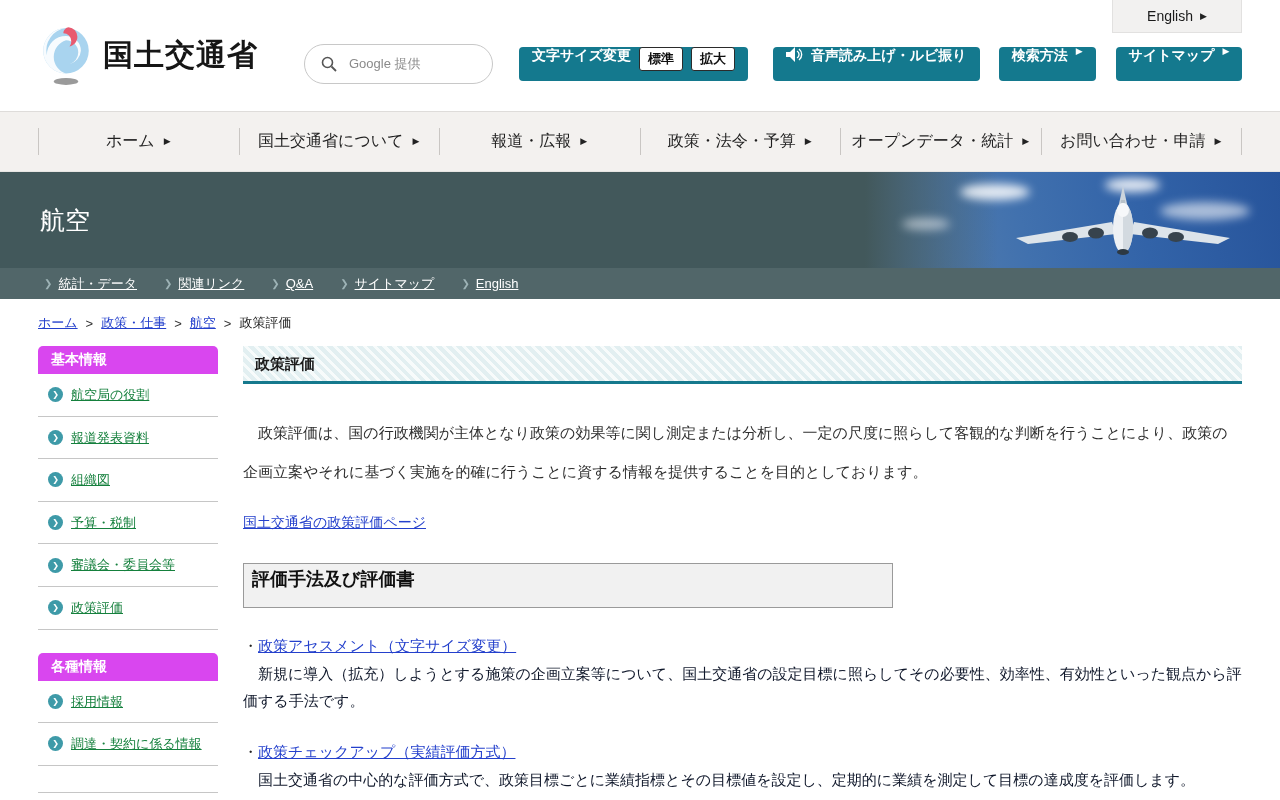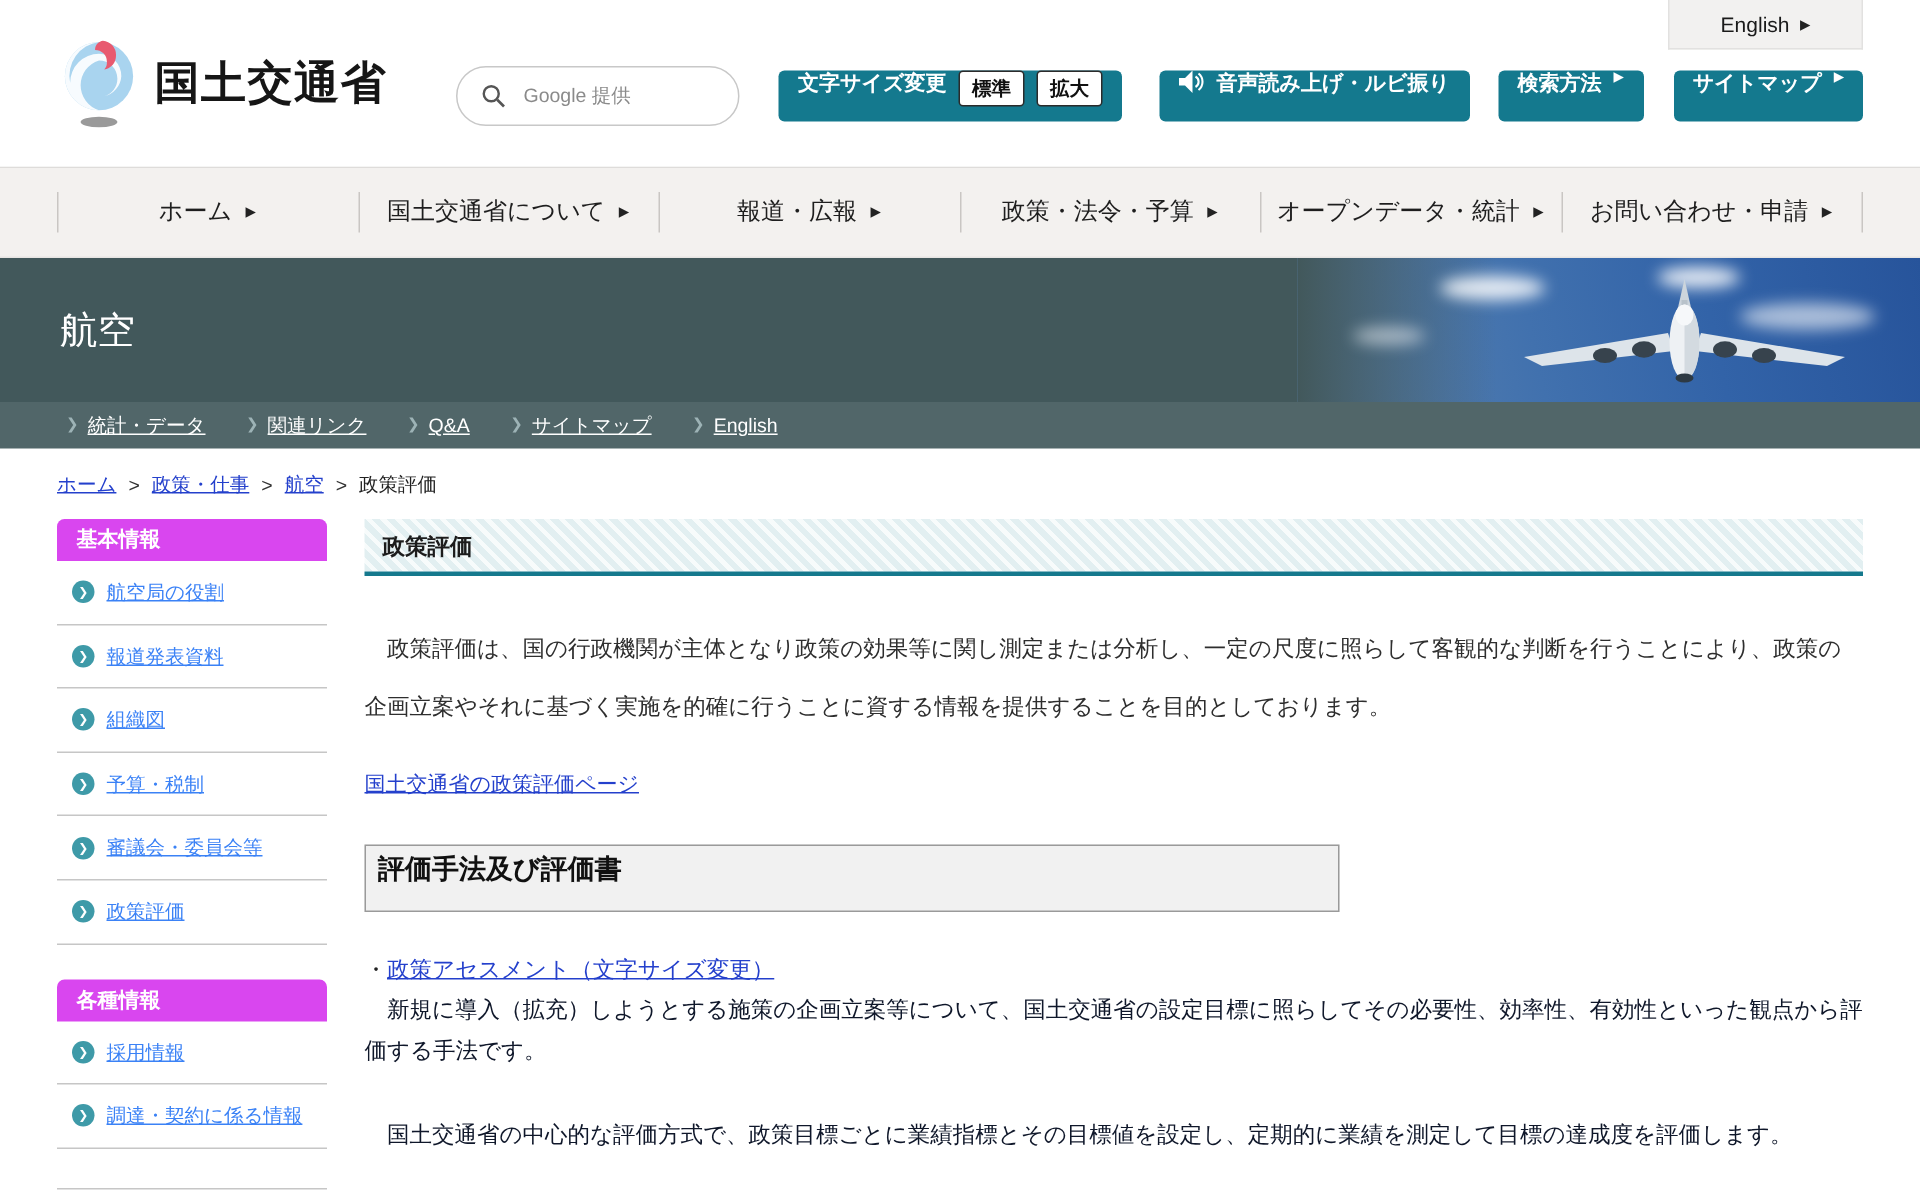--- a/index.html
+++ b/index.html
@@ -98,21 +98,21 @@
     border-radius:5px 5px 0 0;
   }
   .sitem {
     display:flex; align-items:center; gap:8px;
     padding:13px 4px 13px 10px; border-bottom:1px solid #c6c6c6; cursor:pointer;
   }
   .sicon {
     width:15px; height:15px; border-radius:50%; background:#3e9aa8; color:#fff;
     font-size:8px; display:flex; align-items:center; justify-content:center; flex:none;
   }
-  .sitem a { font-size:13px; color:#3b82f6; text-decoration:underline; line-height:1.2; }
+  .sitem a { font-size:13px; color:#15803d; text-decoration:underline; line-height:1.2; }
   .main { flex:1; margin-left:25px; min-width:0; }
   .ptitle {
     background:repeating-linear-gradient(45deg,#e2eff1 0 4px,#f7fbfb 4px 7px);
     border-bottom:3px solid #15798D;
     padding:9px 12px 7px; font-size:15px; font-weight:bold; color:#1c1c1c;
   }
   .intro { margin-top:29px; font-size:15px; line-height:39px; color:#2e2e2e; }
   .plink { margin-top:23px; font-size:14px; }
   .plink a, .mline a { color:#2440CC; text-decoration:underline; cursor:pointer; }
   .sbox {
@@ -314,20 +314,23 @@
     <div class="sbox">評価手法及び評価書</div>
 
     <div class="method">
       <div class="mline">
         <span>・</span><a>政策アセスメント（文字サイズ変更）</a>
       </div>
       <div class="mdesc">　新規に導入（拡充）しようとする施策の企画立案等について、国土交通省の設定目標に照らしてその必要性、効率性、有効性といった観点から評価する手法です。</div>
     </div>
 
     <div class="method">
+      <div class="mline">
+        <span>・</span><a>政策チェックアップ（実績評価方式）</a>
+      </div>
       <div class="mdesc">　国土交通省の中心的な評価方式で、政策目標ごとに業績指標とその目標値を設定し、定期的に業績を測定して目標の達成度を評価します。</div>
     </div>
 
     <div class="method">
       <div class="mline">
         <span>・</span><a>政策レビュー（総合評価方式）</a>
       </div>
 
     </div>
   </main>

